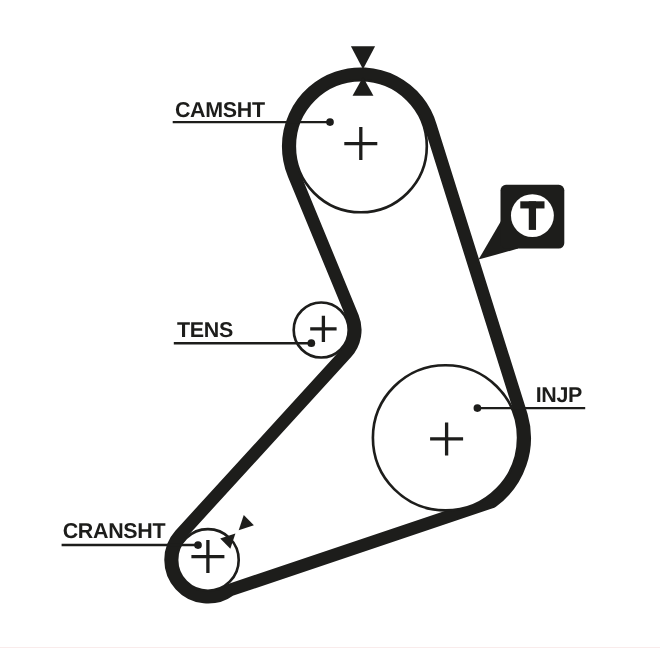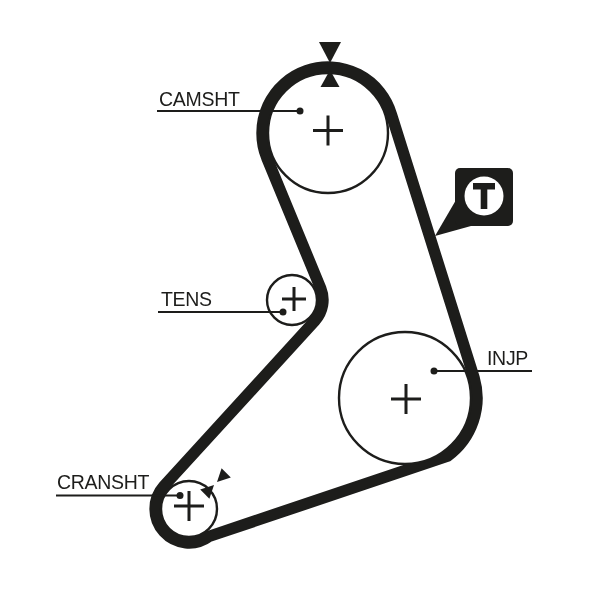--- a/index.html
+++ b/index.html
@@ -1,16 +1,16 @@
 <!DOCTYPE html>
 <html><head>
 <meta charset="utf-8">
 <style>
   html,body{margin:0;padding:0;background:#ffffff;}
-  .canvas{position:relative;width:600px;height:589px;background:#b91c1c;overflow:hidden;}
+  .canvas{position:relative;width:600px;height:589px;background:#b91c1c;overflow:hidden;font-weight:bold;}
   svg{display:block;}
   text{font-family:"Liberation Sans", sans-serif;font-size:19.5px;fill:#1d1d1b;letter-spacing:-0.3px;}
 </style>
 </head>
 <body>
 
 <div class="canvas">
 <svg width="600" height="589" viewBox="0 0 600 589" xmlns="http://www.w3.org/2000/svg">
 
   <rect x="0" y="0" width="600" height="589" fill="#ffffff"></rect>

